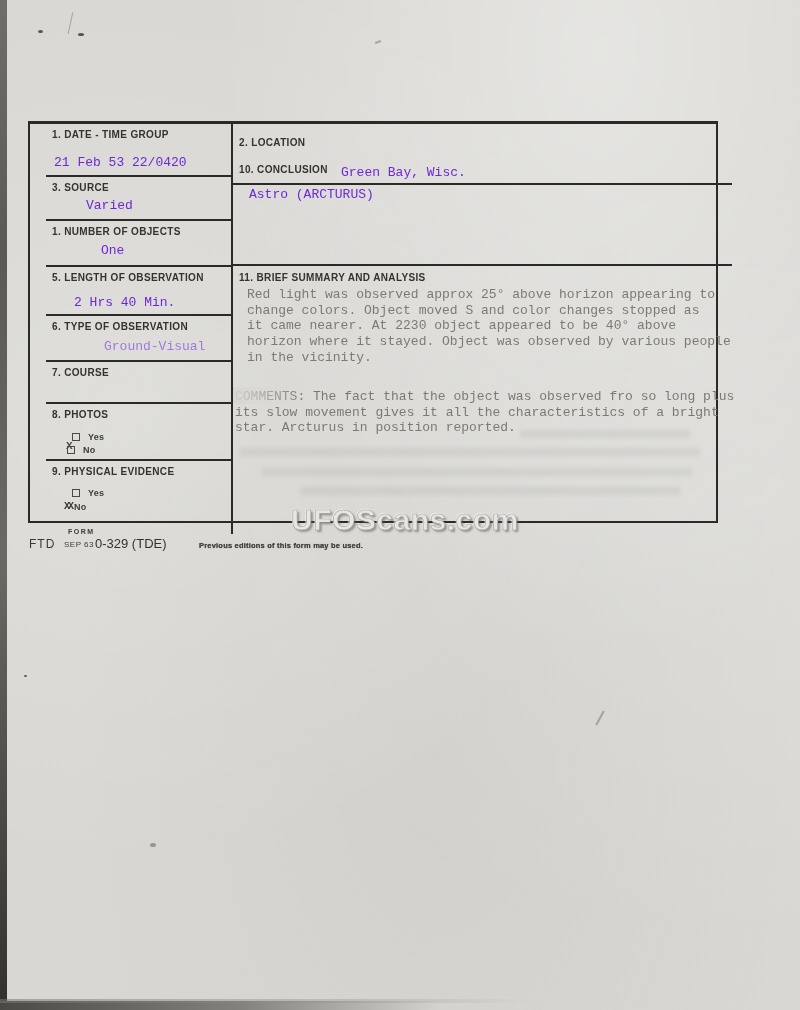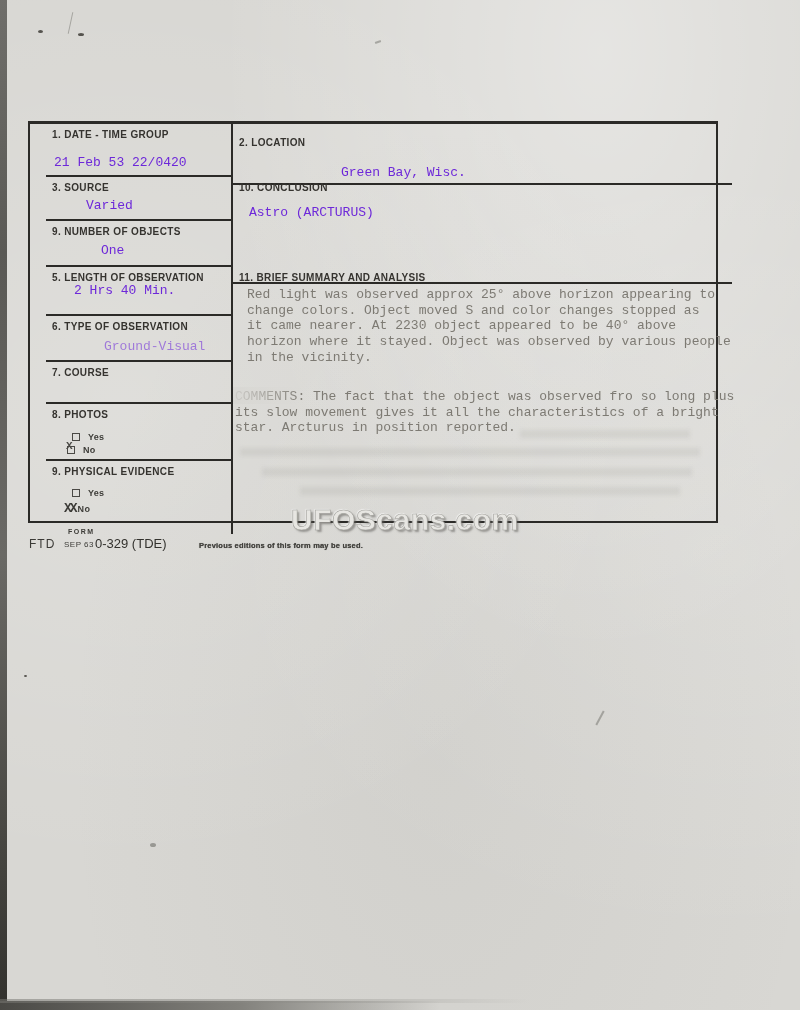--- a/index.html
+++ b/index.html
@@ -37,21 +37,21 @@
   .summary-comments{position:absolute;left:2px;top:122px;font-family:"Liberation Mono","DejaVu Sans Mono",monospace;
     font-size:13px;line-height:15.7px;color:#7d7a73;white-space:pre-line;width:530px;overflow:visible;}
   .fade-patch{position:absolute;left:0px;top:120px;width:72px;height:17px;
     background:linear-gradient(to right, rgba(216,215,211,0.9), rgba(216,215,211,0));}
 
   .cb-row{position:absolute;display:flex;align-items:center;gap:8px;}
   .cb-box{width:6px;height:6px;border:1px solid #4a4945;display:inline-block;position:relative;}
   .cb-mark{position:absolute;left:-2px;top:-7px;font-size:11px;font-weight:bold;color:#4a4945;
     font-family:"Liberation Mono","DejaVu Sans Mono",monospace;}
   .cb-label{font-size:9px;font-weight:bold;color:#3d3c38;letter-spacing:.3px;}
-  .xx-mark{font-size:13px;font-weight:bold;color:#3c3b37;font-family:"Liberation Mono","DejaVu Sans Mono",monospace;
+  .xx-mark{font-size:10px;font-weight:bold;color:#3c3b37;font-family:"Liberation Mono","DejaVu Sans Mono",monospace;
     letter-spacing:-2px;margin-right:2px;}
 
   
   .watermark{position:absolute;left:291px;top:491px;font-size:30px;font-weight:bold;
     letter-spacing:.5px;color:#e7e6e2;z-index:5;
     -webkit-text-stroke:0.6px #a3a29d;
     text-shadow:2px 2px 2px rgba(92,91,87,0.55), -1px -1px 1px rgba(255,255,255,0.6);margin-top:12px;}
 
   
   .footer-form-word{position:absolute;left:68px;top:528px;font-size:7px;font-weight:bold;
@@ -90,26 +90,26 @@
 
   <div class="cell lcol hline" style="top:0;height:53px;">
     <div class="flabel">1.  DATE - TIME GROUP</div>
     <div class="fvalue" style="left:8px;bottom:5px;">21 Feb 53   22/0420</div>
   </div>
   <div class="cell lcol hline" style="top:53px;height:44px;">
     <div class="flabel">3.  SOURCE</div>
     <div class="fvalue" style="left:40px;bottom:6px;">Varied</div>
   </div>
   <div class="cell lcol hline" style="top:97px;height:46px;">
-    <div class="flabel">9.  NUMBER OF OBJECTS</div>
+    <div class="flabel">1.  NUMBER OF OBJECTS</div>
     <div class="fvalue" style="left:55px;bottom:7px;">One</div>
   </div>
   <div class="cell lcol hline" style="top:143px;height:49px;">
     <div class="flabel">5.  LENGTH OF OBSERVATION</div>
-    <div class="fvalue" style="left:28px;bottom:16px;">2 Hrs 40 Min.</div>
+    <div class="fvalue" style="left:28px;bottom:4px;">2 Hrs 40 Min.</div>
   </div>
   <div class="cell lcol hline" style="top:192px;height:46px;">
     <div class="flabel">6.  TYPE OF OBSERVATION</div>
     <div class="fvalue" style="left:58px;bottom:6px;opacity:.55;">Ground-Visual</div>
   </div>
   <div class="cell lcol hline" style="top:238px;height:42px;">
     <div class="flabel">7.  COURSE</div>
     <div class="fvalue" style="left:40px;bottom:6px;"></div>
   </div>
   <div class="cell lcol hline" style="top:280px;height:57px;">
@@ -134,21 +134,21 @@
     <div class="cb-row" style="left:18px;top:40px;gap:0;">
       <span class="xx-mark">XX</span>
       <span class="cb-label">No</span>
     </div>
   </div>
 
   <div class="cell rcol hline" style="top:8px;height:53px;">
     <div class="flabel">2.  LOCATION</div>
     <div class="fvalue" style="left:108px;bottom:3px;">Green Bay, Wisc.</div>
   </div>
-  <div class="cell rcol hline" style="top:53px;height:107px;">
+  <div class="cell rcol hline" style="top:35px;height:107px;">
     <div class="flabel">10.  CONCLUSION</div>
     <div class="fvalue" style="left:16px;top:28px;">Astro (ARCTURUS)</div>
   </div>
   <div class="cell rcol" style="top:143px;height:254px;">
     <div class="flabel">11.  BRIEF SUMMARY AND ANALYSIS</div>
     <div class="summary-body">Red light was observed approx 25° above horizon appearing to
 change colors.  Object moved S and color changes stopped as
 it came nearer.  At 2230 object appeared to be 40° above
 horizon where it stayed.  Object was observed by various people
 in the vicinity.</div>

